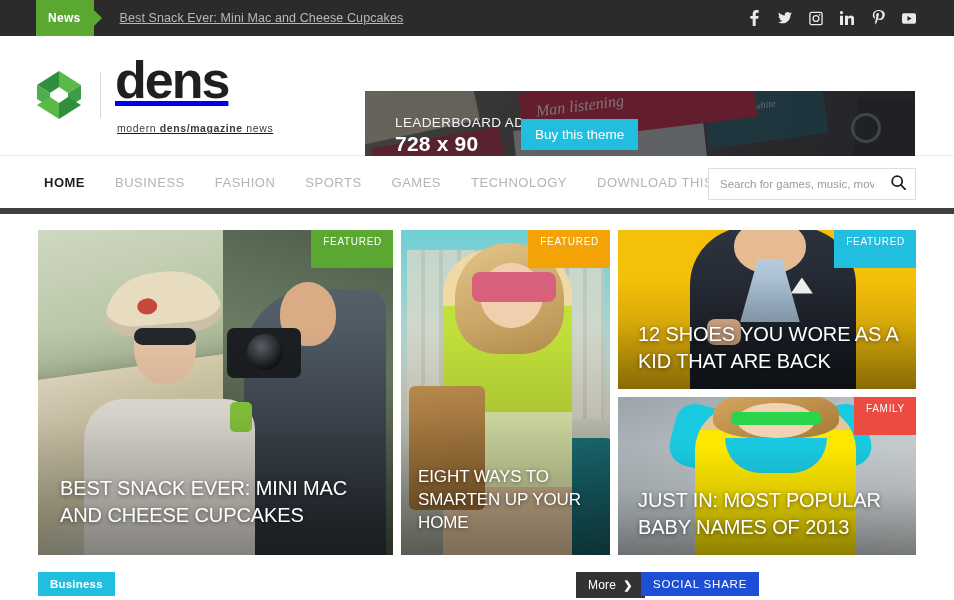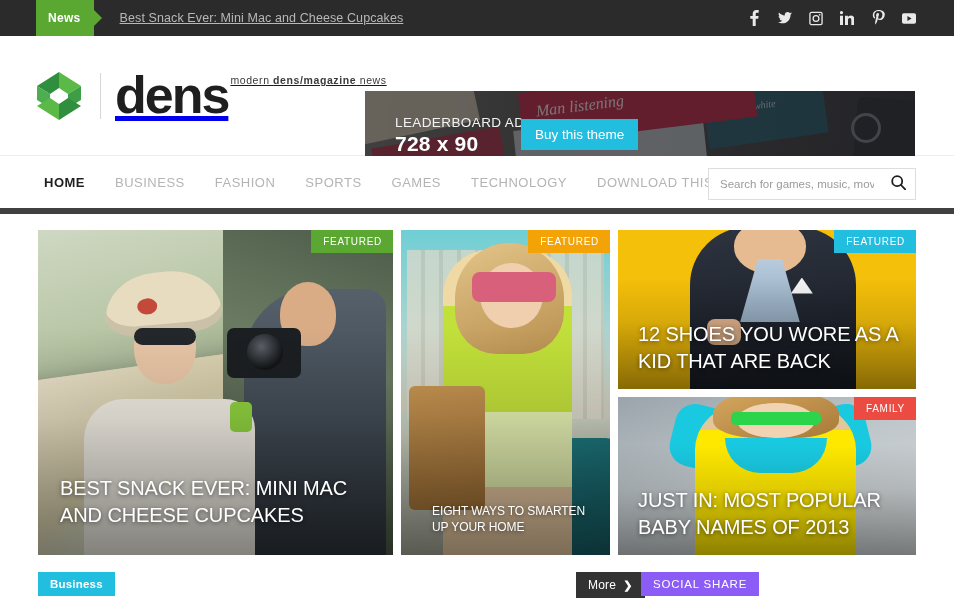--- a/index.html
+++ b/index.html
@@ -70,21 +70,21 @@
     background: #fff;
     display:flex; align-items:center;
     position: relative;
     border-bottom: 1px solid #ededed;
   }
   .logo-wrap { display:flex; align-items:center; padding-left: 34px; }
   .logo-mark { width: 50px; height: 52px; position:relative; }
   .logo-div {
     width: 1px; height: 46px; background: #d6d6d6; margin: 0 14px 0 16px;
   }
-  .logo-text { display:flex; flex-direction:row; }
+  .logo-text { display:flex; flex-direction:column;gap:16px; }
   .logo-word {
     font-family: "Liberation Sans", sans-serif;
     font-size: 52px;
     font-weight: bold;
     color: #1f1f1f;
     line-height: .92;
     letter-spacing: -2px;
   }
   .logo-tag {
     font-size: 10.5px;
@@ -209,38 +209,38 @@
     background:#555; cursor:pointer;
   }
   .card-big { width: 355px; height: 325px; }
   .card-mid { width: 209px; height: 325px; }
   .col-right { width: 298px; display:flex; flex-direction:column; gap: 8px; }
   .card-sm { width: 298px; height: 159px; }
 
   .badge {
     position:absolute; top: 0; right: 0;
     color:#fff; font-size: 10px; letter-spacing: .7px;
-    padding: 6px 11px 6px 12px;
+    padding: 6px 11px 21px 12px;
     z-index: 4; font-family:"Liberation Sans", sans-serif;
   }
   .badge-green { background: #5aa832; }
   .badge-orange { background: #f4a307; }
   .badge-cyan { background: #22bee0; }
   .badge-red { background: #ec4b42; }
 
   .card-title {
     position:absolute; left: 22px; right: 22px; bottom: 20px;
     color:#fff; font-size: 17px; line-height: 1.35;
     text-transform: uppercase;
     text-shadow: 0 1px 4px rgba(0,0,0,.55);
     font-family: "Liberation Sans", sans-serif;
     letter-spacing:-.1px;
     z-index: 3;
   }
-  .card-mid .card-title { font-size: 12px; left: 31px; right: 14px; bottom: 20px; }
+  .card-mid .card-title { font-size: 17px; left: 17px; right: 14px; bottom: 20px; }
   .card-sm .card-title  { font-size: 20px; left: 20px; right: 18px; bottom: 14px; }
   .card-big .card-title { font-size: 20px; bottom: 26px; }
 
   .card-scrim {
     position:absolute; inset:0; z-index:2;
     background: linear-gradient(to top, rgba(0,0,0,.45) 0%, rgba(0,0,0,.12) 42%, rgba(0,0,0,0) 70%);
   }
 
   
   .ph { position:absolute; inset:0; z-index:1; }
@@ -400,21 +400,21 @@
     position:absolute; left:0; top: 568px; width: 954px; height: 32px;
   }
   .chip {
     position:absolute;
     color:#fff; font-size: 11.5px; font-weight:bold;
     padding: 6px 12px; letter-spacing:.2px;
     font-family:"Liberation Sans", sans-serif;
     cursor:pointer;
   }
   .chip-business { left: 38px; top: 4px; background:#22bee0; }
-  .chip-social   { left: 641px; top: 4px; background:#8b5cf6; letter-spacing:.8px; font-weight:normal; }
+  .chip-social   { left: 641px; top: 4px; background:#1d4ed8; letter-spacing:.8px; font-weight:normal; }
   .chip-more {
     left: 576px; top: 4px; background:#333333; color:#fff;
     display:flex; align-items:center; gap:7px; font-weight:normal; font-size:12px;
   }
   .chip-more .caret { font-size: 11px; font-weight:bold; }
 </style>
 </head>
 <body>
 
 <div class="page">

